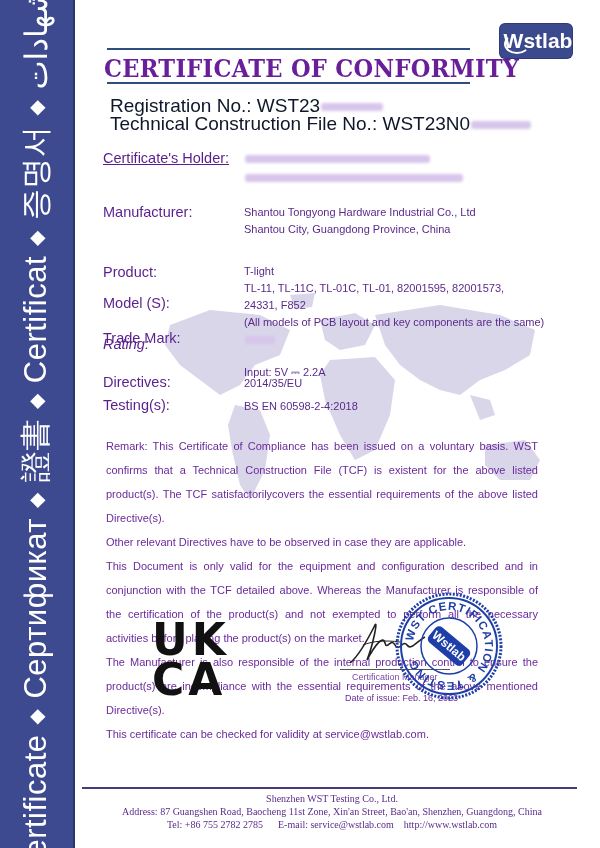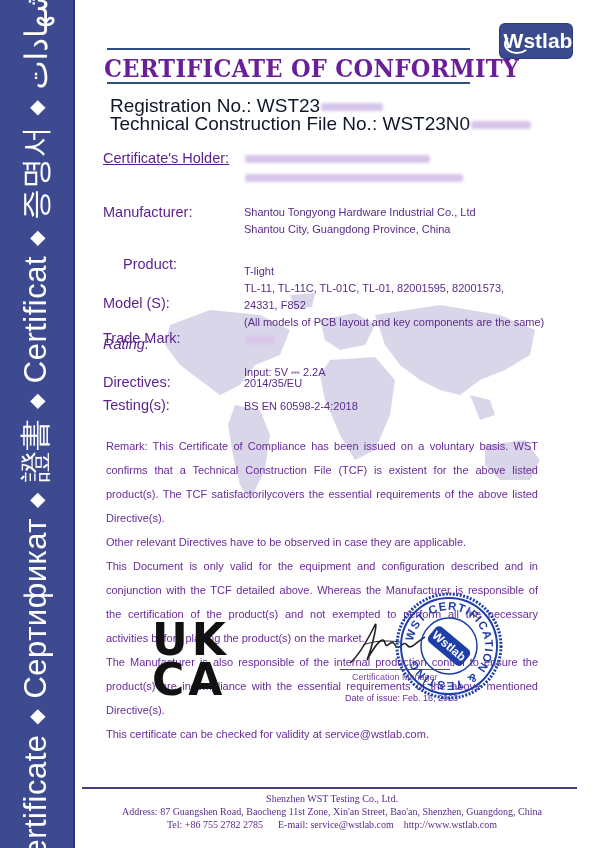--- a/index.html
+++ b/index.html
@@ -78,21 +78,21 @@
 <div class="label" style="top:150px;text-decoration:underline;">Certificate's Holder:</div>
 <span class="blur" style="position:absolute;left:244px;top:155px;width:185px;"></span>
 <span class="blur" style="position:absolute;left:244px;top:174px;width:218px;"></span>
 
 <div class="label" style="top:204px;">Manufacturer:</div>
 <div class="val" style="top:204px;">
   <div style="">Shantou Tongyong Hardware Industrial Co., Ltd</div>
   <div>Shantou City, Guangdong Province, China</div>
 </div>
 
-<div class="label" style="top:256px;margin-left:20px;">Product:</div>
+<div class="label" style="top:264px;">Product:</div>
 <div class="val" style="top:263px;">T-light</div>
 
 <div class="label" style="top:295px;">Model (S):</div>
 <div class="val" style="top:280px;">
   <div>TL-11, TL-11C, TL-01C, TL-01, 82001595, 82001573,</div>
   <div>24331, F852</div>
   <div>(All models of PCB layout and key components are the same)</div>
 </div>
 
 <div class="label" style="top:330px;">Trade Mark:</div>

